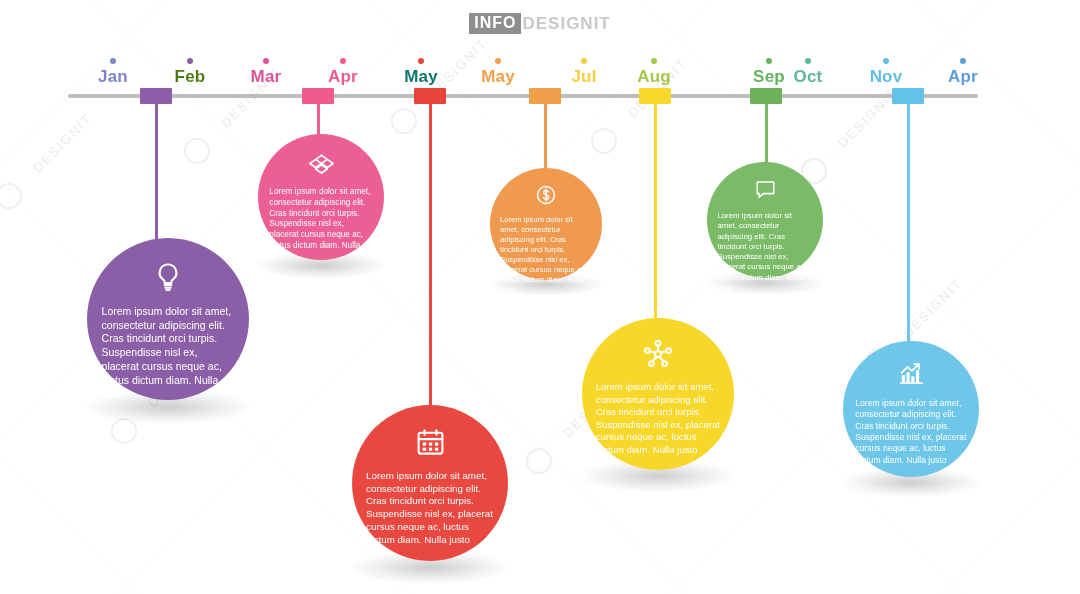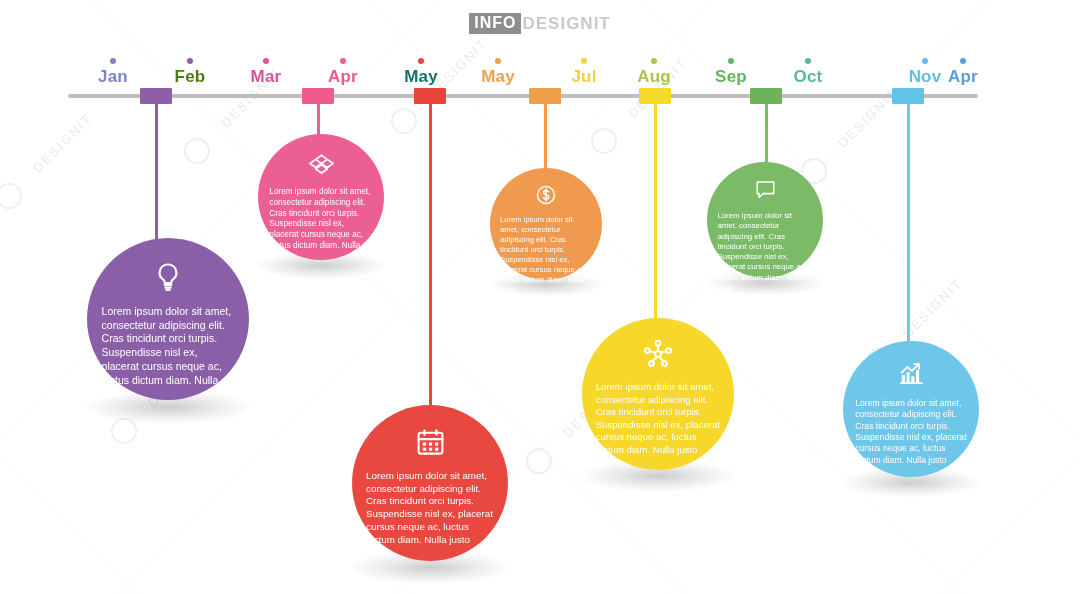--- a/index.html
+++ b/index.html
@@ -244,29 +244,29 @@
         <div class="month-name" style="color: rgb(240, 160, 75);">May</div>
       </div>
       <div class="month" style="left: 584px;">
         <div class="month-dot" style="background: rgb(245, 208, 64);"></div>
         <div class="month-name" style="color: rgb(245, 208, 64);">Jul</div>
       </div>
       <div class="month" style="left: 654px;">
         <div class="month-dot" style="background: rgb(168, 200, 74);"></div>
         <div class="month-name" style="color: rgb(168, 200, 74);">Aug</div>
       </div>
-      <div class="month" style="left: 731px;">
+      <div class="month" style="left: 769px;">
         <div class="month-dot" style="background: rgb(99, 181, 95);"></div>
         <div class="month-name" style="color: rgb(99, 181, 95);">Sep</div>
       </div>
       <div class="month" style="left: 808px;">
         <div class="month-dot" style="background: rgb(89, 185, 154);"></div>
         <div class="month-name" style="color: rgb(89, 185, 154);">Oct</div>
       </div>
-      <div class="month" style="left: 925px;">
+      <div class="month" style="left: 886px;">
         <div class="month-dot" style="background: rgb(98, 189, 228);"></div>
         <div class="month-name" style="color: rgb(98, 189, 228);">Nov</div>
       </div>
       <div class="month" style="left: 963px;">
         <div class="month-dot" style="background: rgb(92, 157, 219);"></div>
         <div class="month-name" style="color: rgb(92, 157, 219);">Apr</div>
       </div>
     </div>
   <div id="markers">
       <div class="marker" style="left: 156px; background: rgb(142, 95, 168);"></div>

